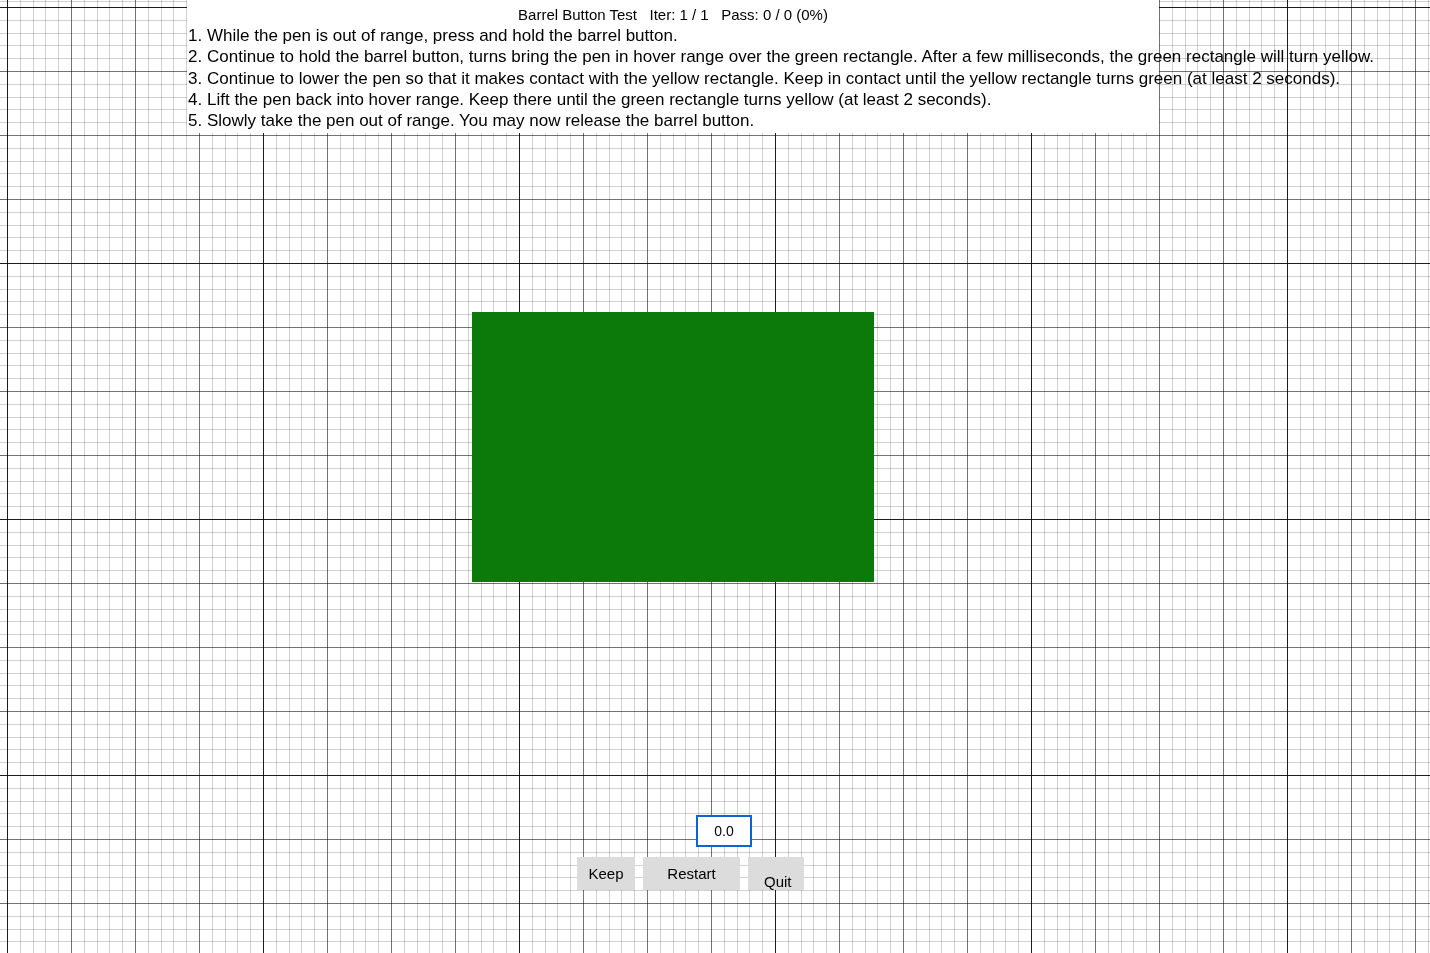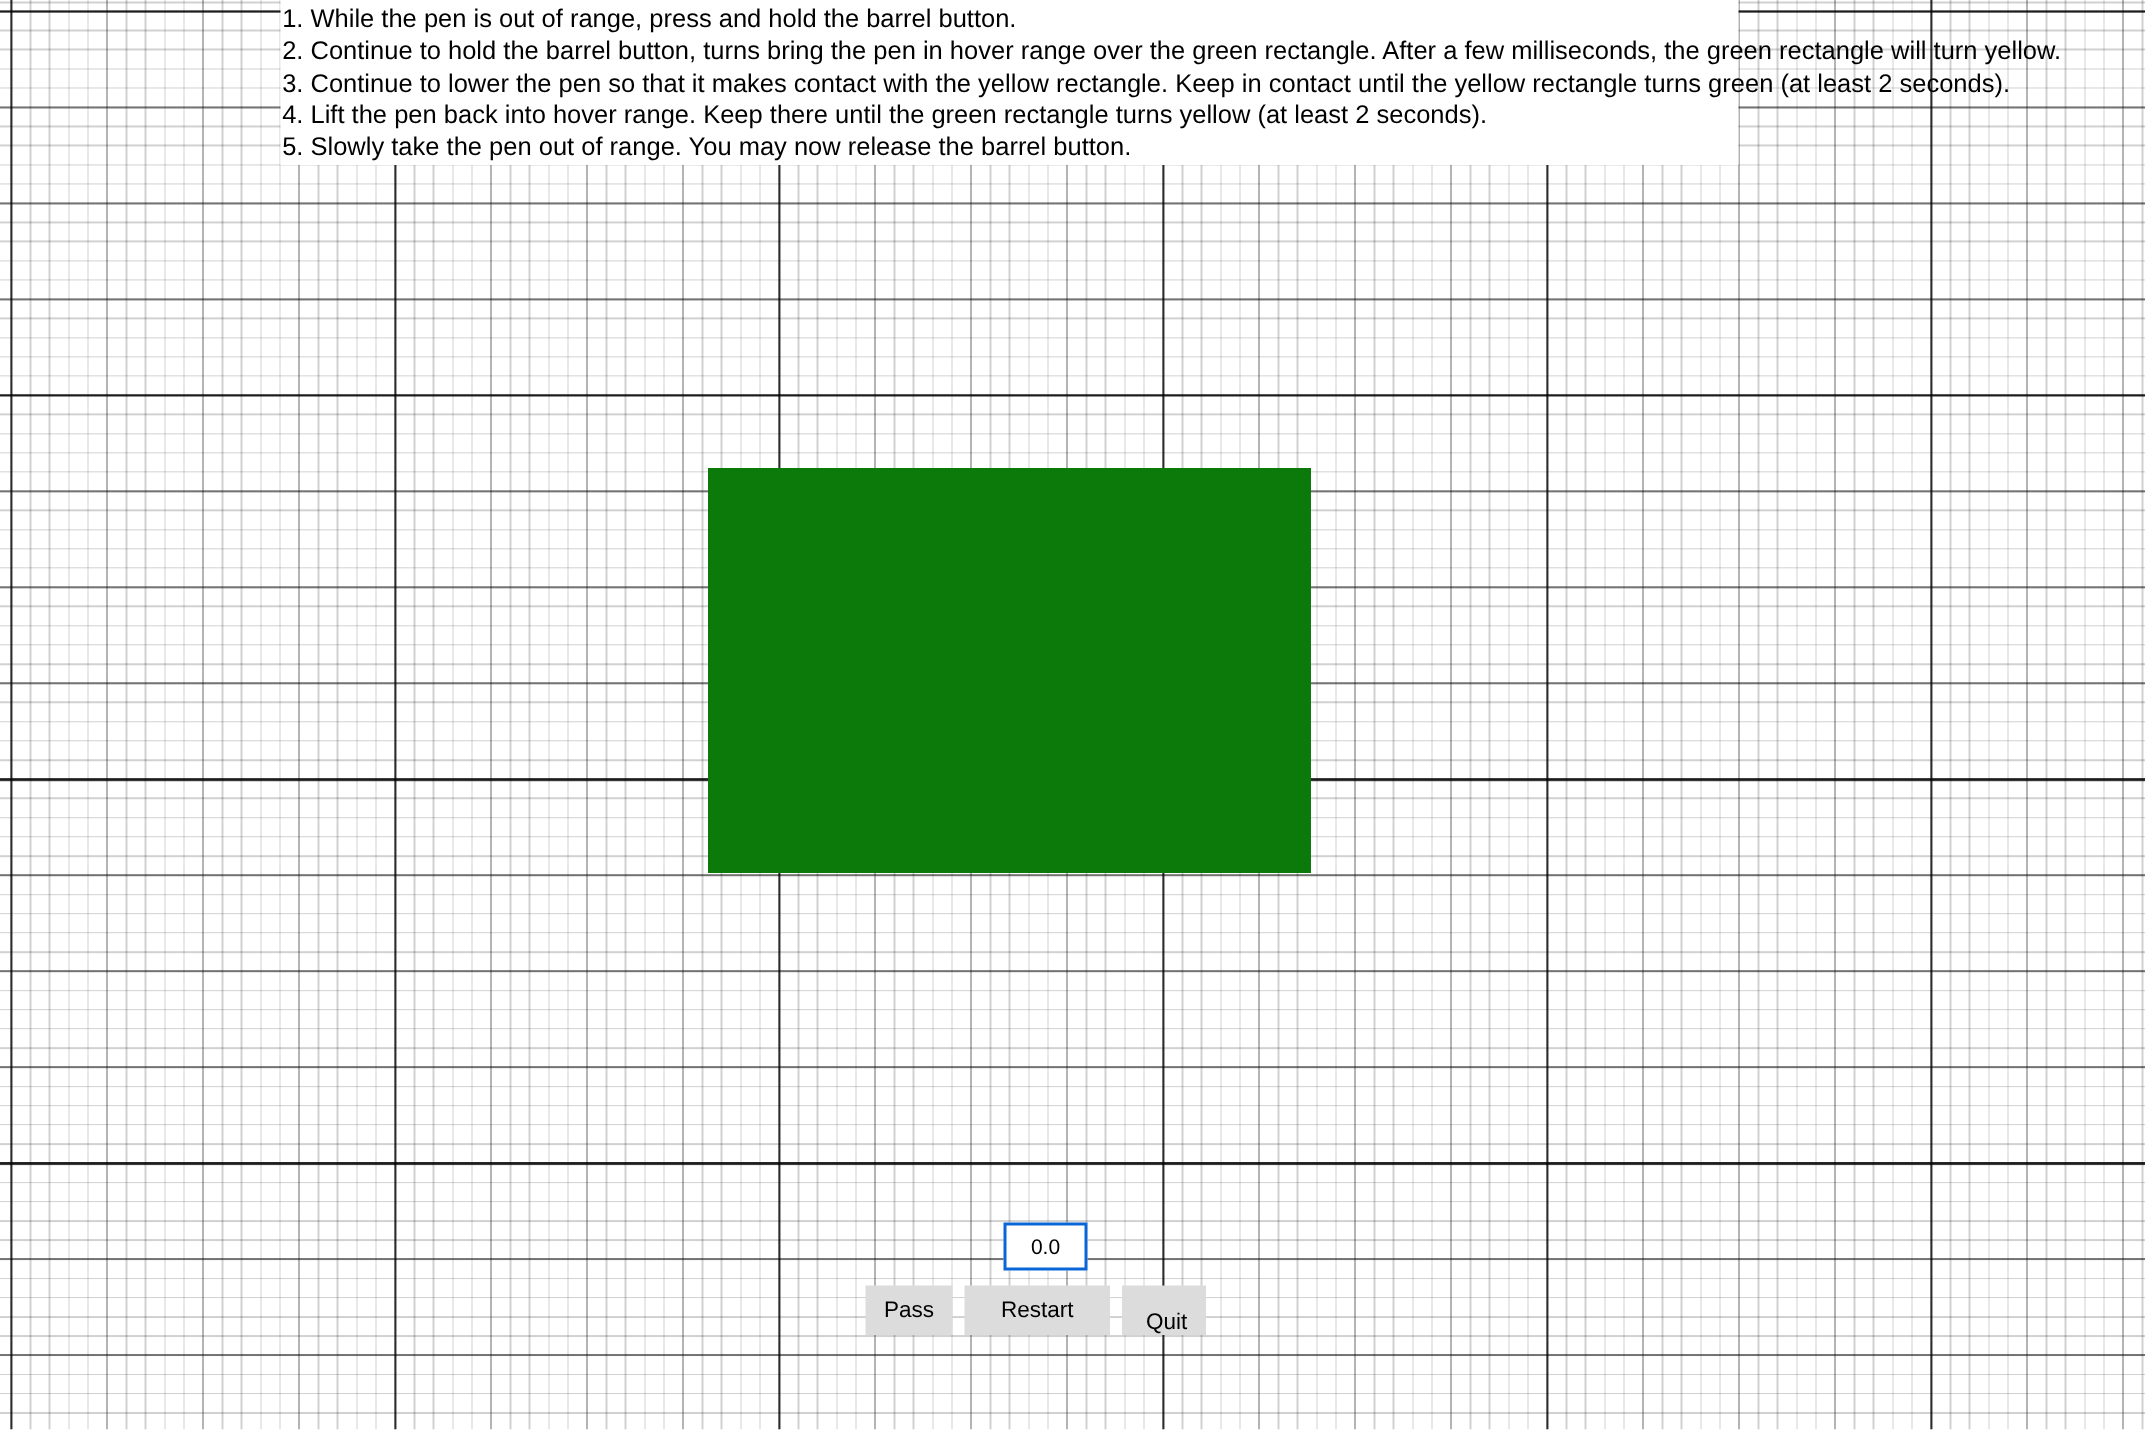--- a/index.html
+++ b/index.html
@@ -76,21 +76,21 @@
     position: absolute;
     left: 472px;
     top: 312px;
     width: 402px;
     height: 270px;
     background: #0b7a0b;
   }
 
   .value-box {
     position: absolute;
-    left: 669px;
+    left: 696px;
     top: 815px;
     width: 56px;
     height: 32px;
     background: #ffffff;
     border: 2px solid #0a66d6;
     display: flex;
     align-items: center;
     justify-content: center;
     font-size: 14px;
     box-sizing: border-box;
@@ -115,30 +115,31 @@
   .btn.next    { width: 58px; padding: 0; }
   .btn.restart { width: 97px; padding: 0; }
   .btn.quit    { width: 56px; padding: 16px; }
 </style>
 </head>
 <body>
 
 <div class="grid-bg"></div>
 
 <div class="header-panel">
+  <div class="title-line">Barrel Button Test   Iter: 1 / 1   Pass: 0 / 0 (0%)</div>
   <ol class="instructions">
     <li>While the pen is out of range, press and hold the barrel button.</li>
     <li>Continue to hold the barrel button, turns bring the pen in hover range over the green rectangle. After a few milliseconds, the green rectangle will turn yellow.</li>
     <li>Continue to lower the pen so that it makes contact with the yellow rectangle. Keep in contact until the yellow rectangle turns green (at least 2 seconds).</li>
     <li>Lift the pen back into hover range. Keep there until the green rectangle turns yellow (at least 2 seconds).</li>
     <li>Slowly take the pen out of range. You may now release the barrel button.</li>
   </ol>
 </div>
 
 <div class="target-rect" style="background:#0b7a0b;"></div>
 
 <div class="value-box">0.0</div>
 
 <div class="button-bar">
-  <button class="btn next">Pass</button>
+  <button class="btn next">Keep</button>
   <button class="btn restart">Restart</button>
   <button class="btn quit">Quit</button>
 </div>
 
 </body></html>

